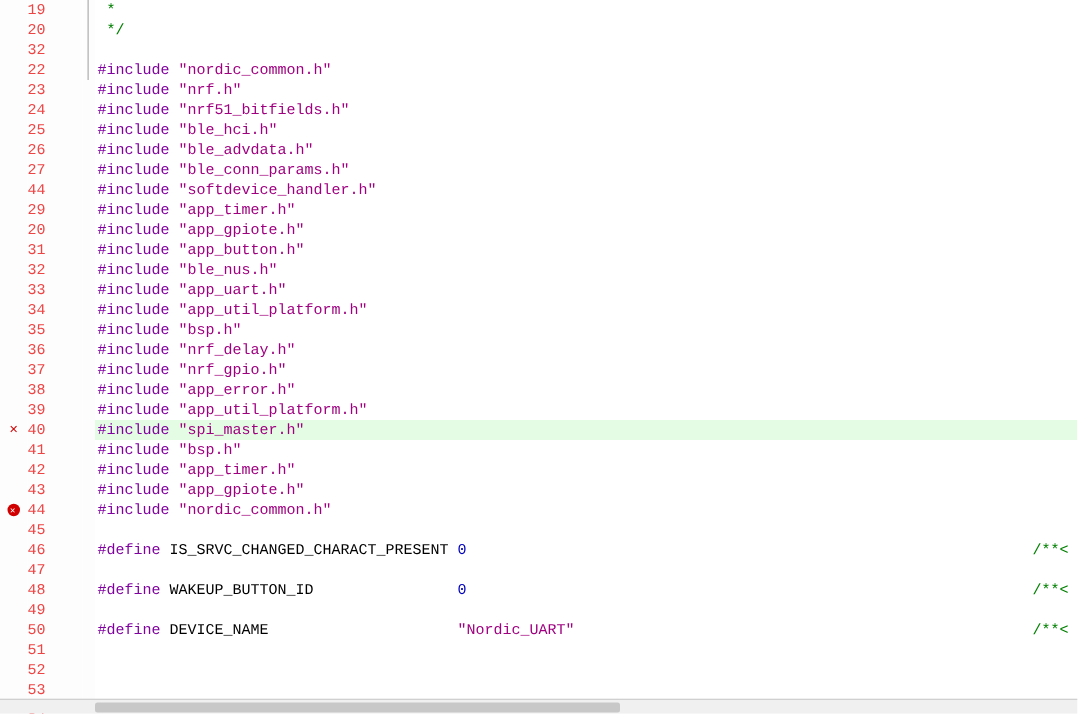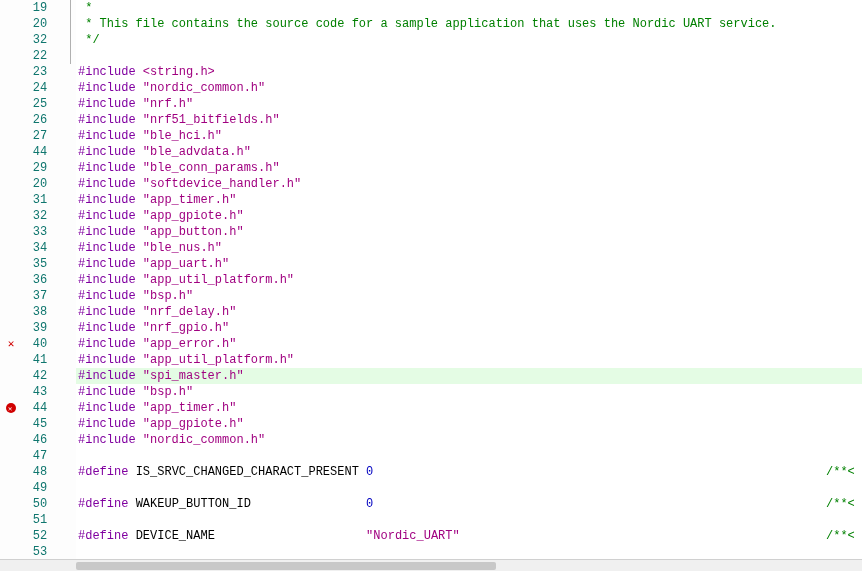--- a/index.html
+++ b/index.html
@@ -25,22 +25,22 @@
 }
 .marker {
   height: 16px;
   display: flex;
   align-items: center;
   justify-content: center;
 }
 .gutter {
   width: 44px;
   background: #fdfdfd;
-  text-align: center;
-  color: #0f766e;
+  text-align: left;
+  color: #ef4444;
   flex-shrink: 0;
   padding-right: 8px;
 }
 .gutter-line {
   height: 16px;
 }
 .fold-col {
   width: 10px;
   background: #fdfdfd;
   position: relative;
@@ -194,24 +194,22 @@
       <div class="gutter-line">51</div>
       <div class="gutter-line">52</div>
       <div class="gutter-line">53</div>
       <div class="gutter-line">54</div>
     </div>
   <div class="fold-col" id="fold-col">
     <div class="fold-line"></div>
   </div>
   <div class="code-col" id="code-col">
       <div class="code-line" style="position: relative;"><span class="c-comment"> *</span></div>
-      <div class="code-line" style="position: relative;"><span class="c-comment"> * This file contains the source code for a sample application that uses the Nordic UART service.</span></div>
       <div class="code-line" style="position: relative;"><span class="c-comment"> */</span></div>
       <div class="code-line" style="position: relative;"></div>
-      <div class="code-line" style="position: relative;"><span class="c-directive">#include</span><span> </span><span class="c-string">&lt;string.h&gt;</span></div>
       <div class="code-line" style="position: relative;"><span class="c-directive">#include</span><span> </span><span class="c-string">"nordic_common.h"</span></div>
       <div class="code-line" style="position: relative;"><span class="c-directive">#include</span><span> </span><span class="c-string">"nrf.h"</span></div>
       <div class="code-line" style="position: relative;"><span class="c-directive">#include</span><span> </span><span class="c-string">"nrf51_bitfields.h"</span></div>
       <div class="code-line" style="position: relative;"><span class="c-directive">#include</span><span> </span><span class="c-string">"ble_hci.h"</span></div>
       <div class="code-line" style="position: relative;"><span class="c-directive">#include</span><span> </span><span class="c-string">"ble_advdata.h"</span></div>
       <div class="code-line" style="position: relative;"><span class="c-directive">#include</span><span> </span><span class="c-string">"ble_conn_params.h"</span></div>
       <div class="code-line" style="position: relative;"><span class="c-directive">#include</span><span> </span><span class="c-string">"softdevice_handler.h"</span></div>
       <div class="code-line" style="position: relative;"><span class="c-directive">#include</span><span> </span><span class="c-string">"app_timer.h"</span></div>
       <div class="code-line" style="position: relative;"><span class="c-directive">#include</span><span> </span><span class="c-string">"app_gpiote.h"</span></div>
       <div class="code-line" style="position: relative;"><span class="c-directive">#include</span><span> </span><span class="c-string">"app_button.h"</span></div>

